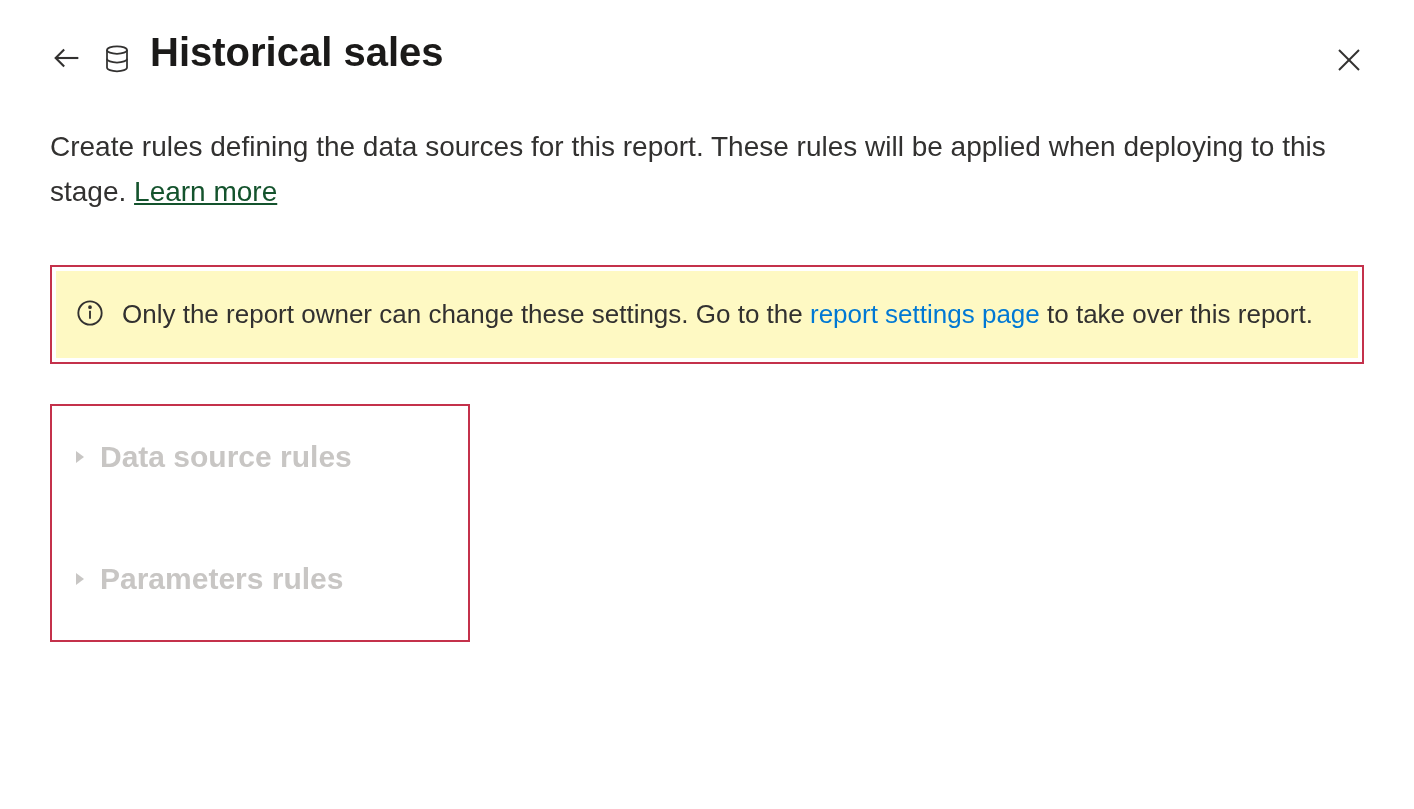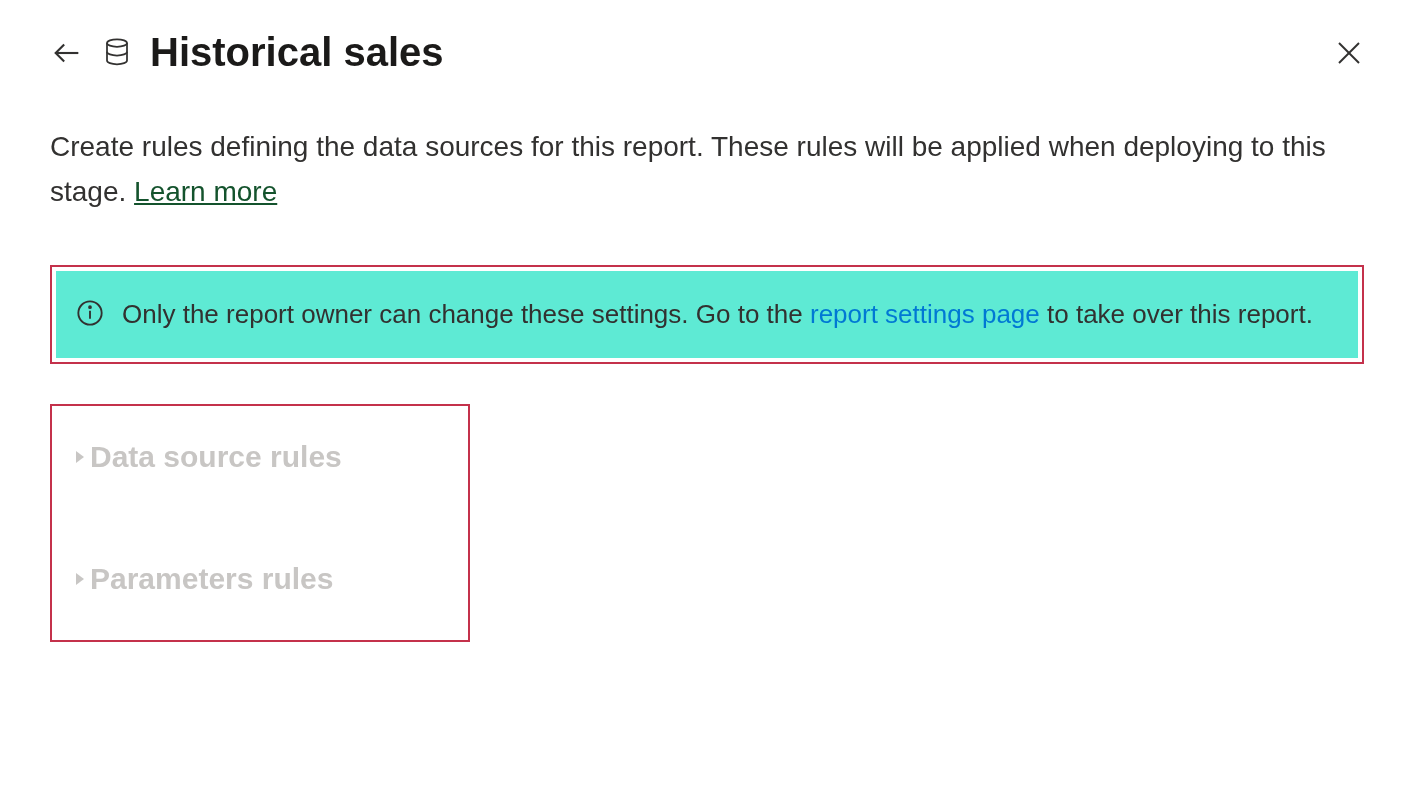--- a/index.html
+++ b/index.html
@@ -10,21 +10,21 @@
     body {
       font-family: "Segoe UI", -apple-system, BlinkMacSystemFont, sans-serif;
       background: #ffffff;
       color: #323130;
       width: 1414px;
       height: 809px;
       padding: 30px 50px;
     }
     .header {
       display: flex;
-      align-items: center;
+      align-items: flex-end;
       gap: 20px;
       margin-bottom: 50px;
     }
     .back-arrow {
       cursor: pointer;
       display: flex;
       align-items: center;
       justify-content: center;
     }
     .db-icon {
@@ -56,21 +56,21 @@
       color: #14532d;
       text-decoration: underline;
       cursor: pointer;
     }
     .info-banner {
       border: 2px solid #c4314b;
       padding: 4px;
       margin-bottom: 40px;
     }
     .info-banner-inner {
-      background: #5eead4;
+      background: #fef9c3;
       padding: 24px 20px;
       display: flex;
       align-items: flex-start;
       gap: 18px;
     }
     .info-icon {
       flex-shrink: 0;
       margin-top: 4px;
     }
     .info-text {
@@ -85,21 +85,21 @@
     }
     .sections-box {
       border: 2px solid #c4314b;
       display: inline-block;
       padding: 20px 20px 30px 20px;
       min-width: 420px;
     }
     .section-item {
       display: flex;
       align-items: center;
-      gap: 2px;
+      gap: 12px;
       padding: 14px 0;
       cursor: pointer;
     }
     .section-item:first-child {
       margin-bottom: 60px;
     }
     .expand-caret {
       display: flex;
       align-items: center;
       justify-content: center;

